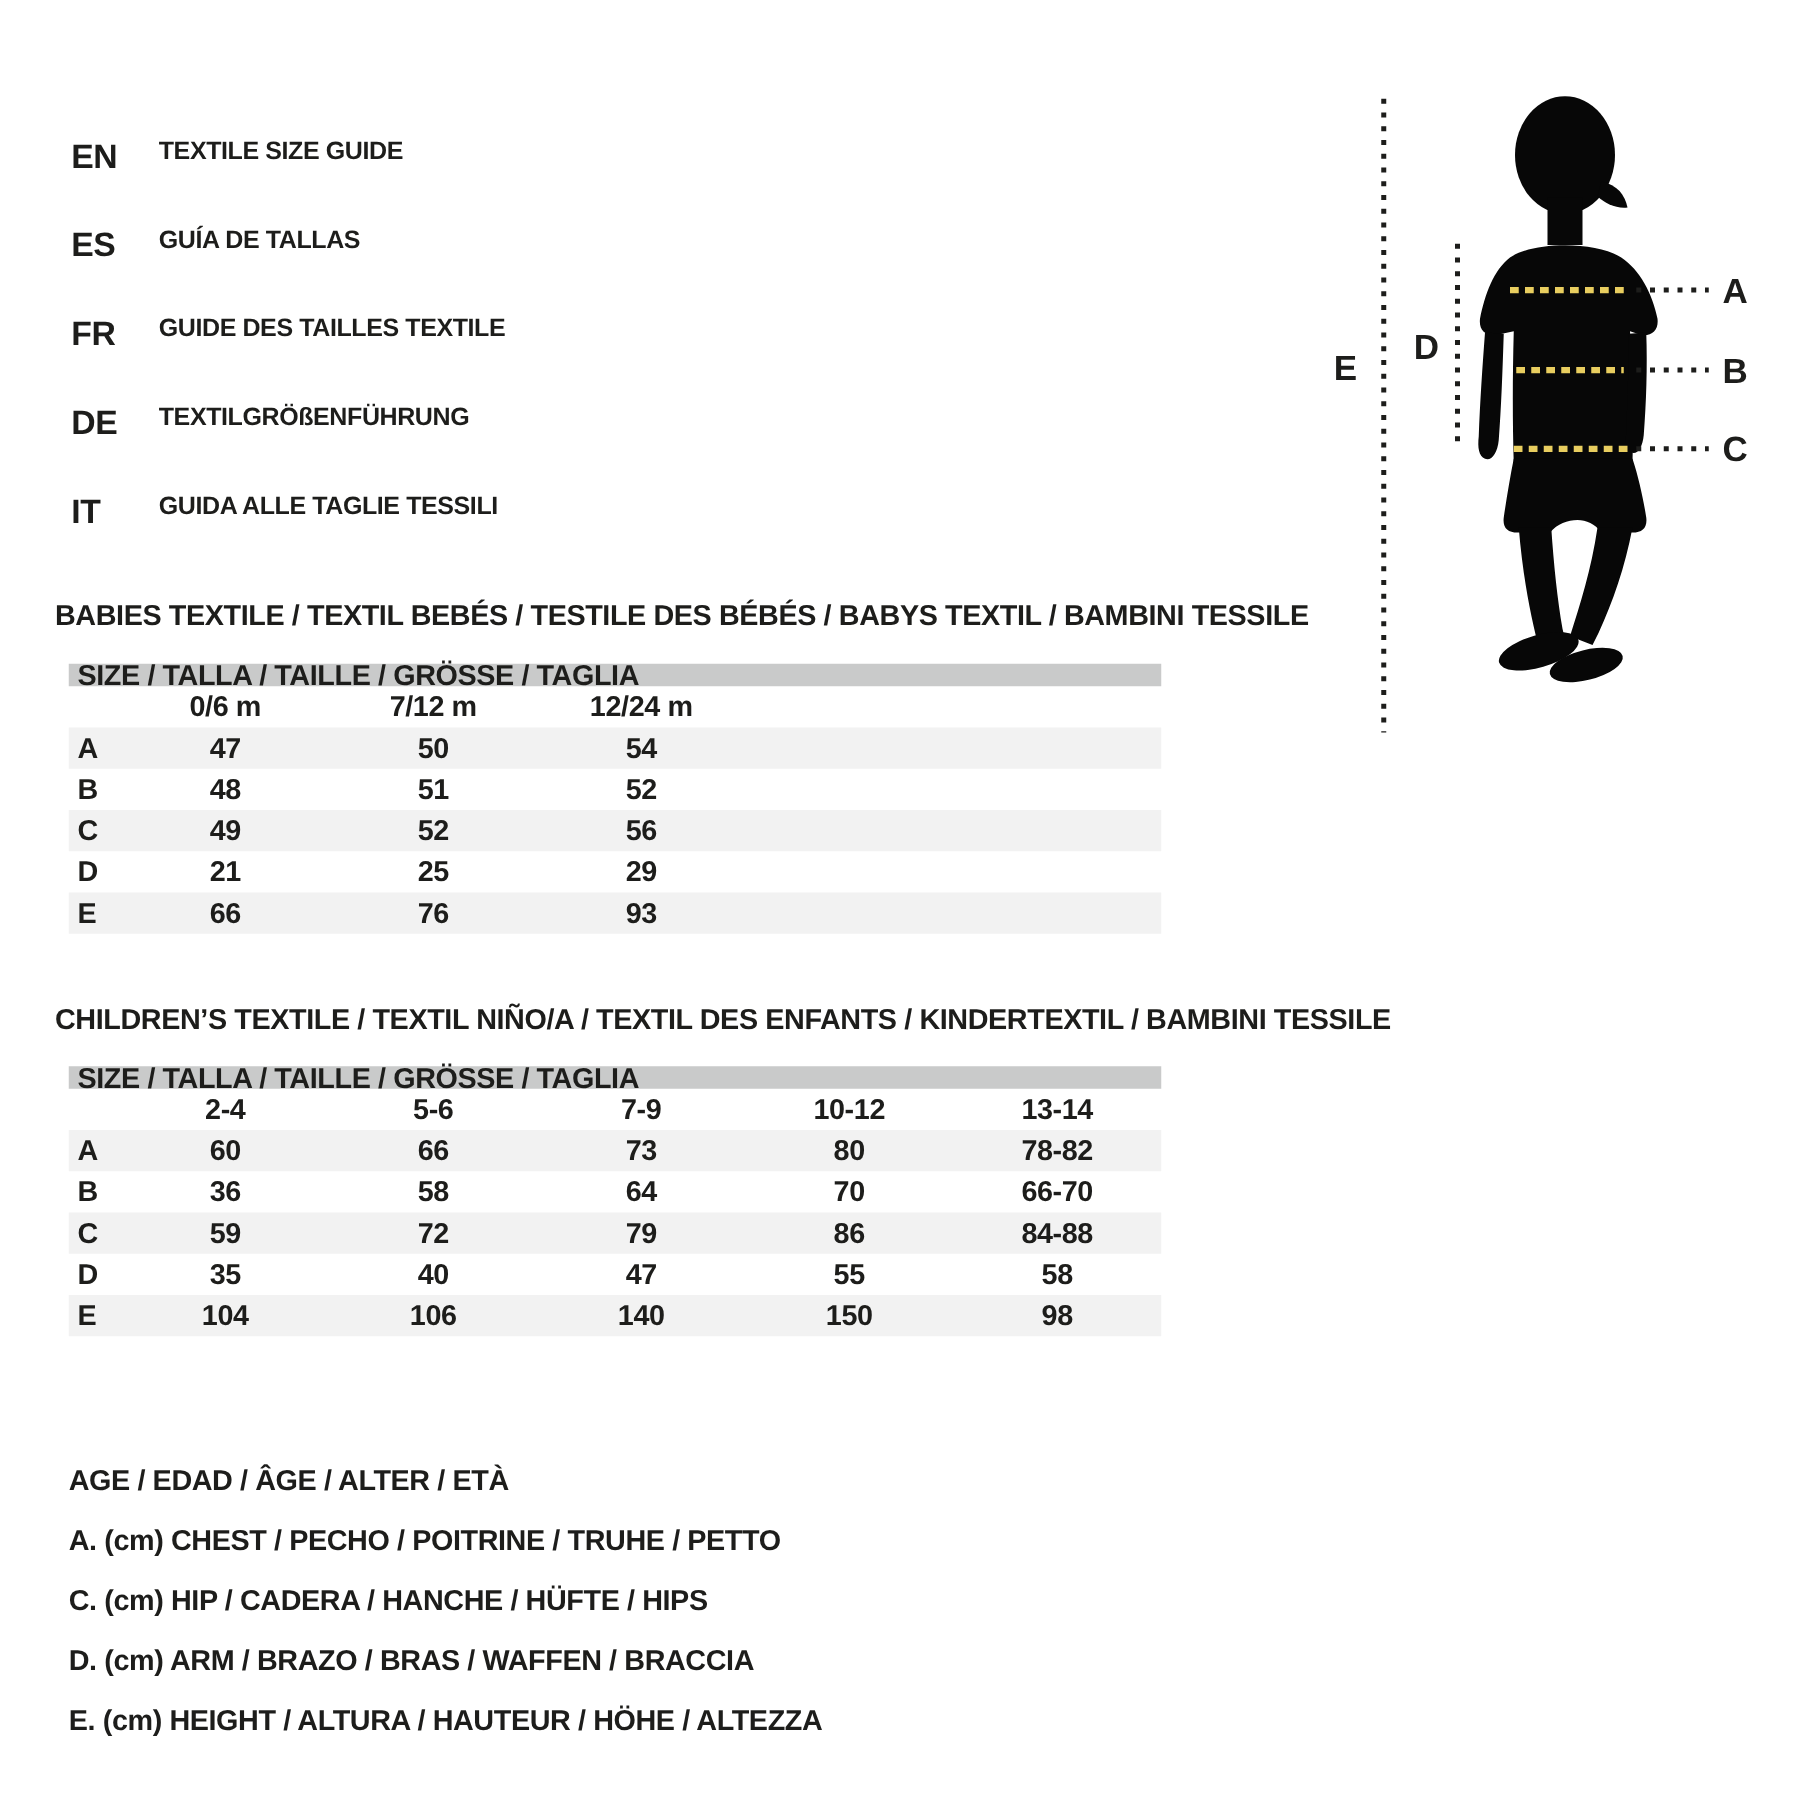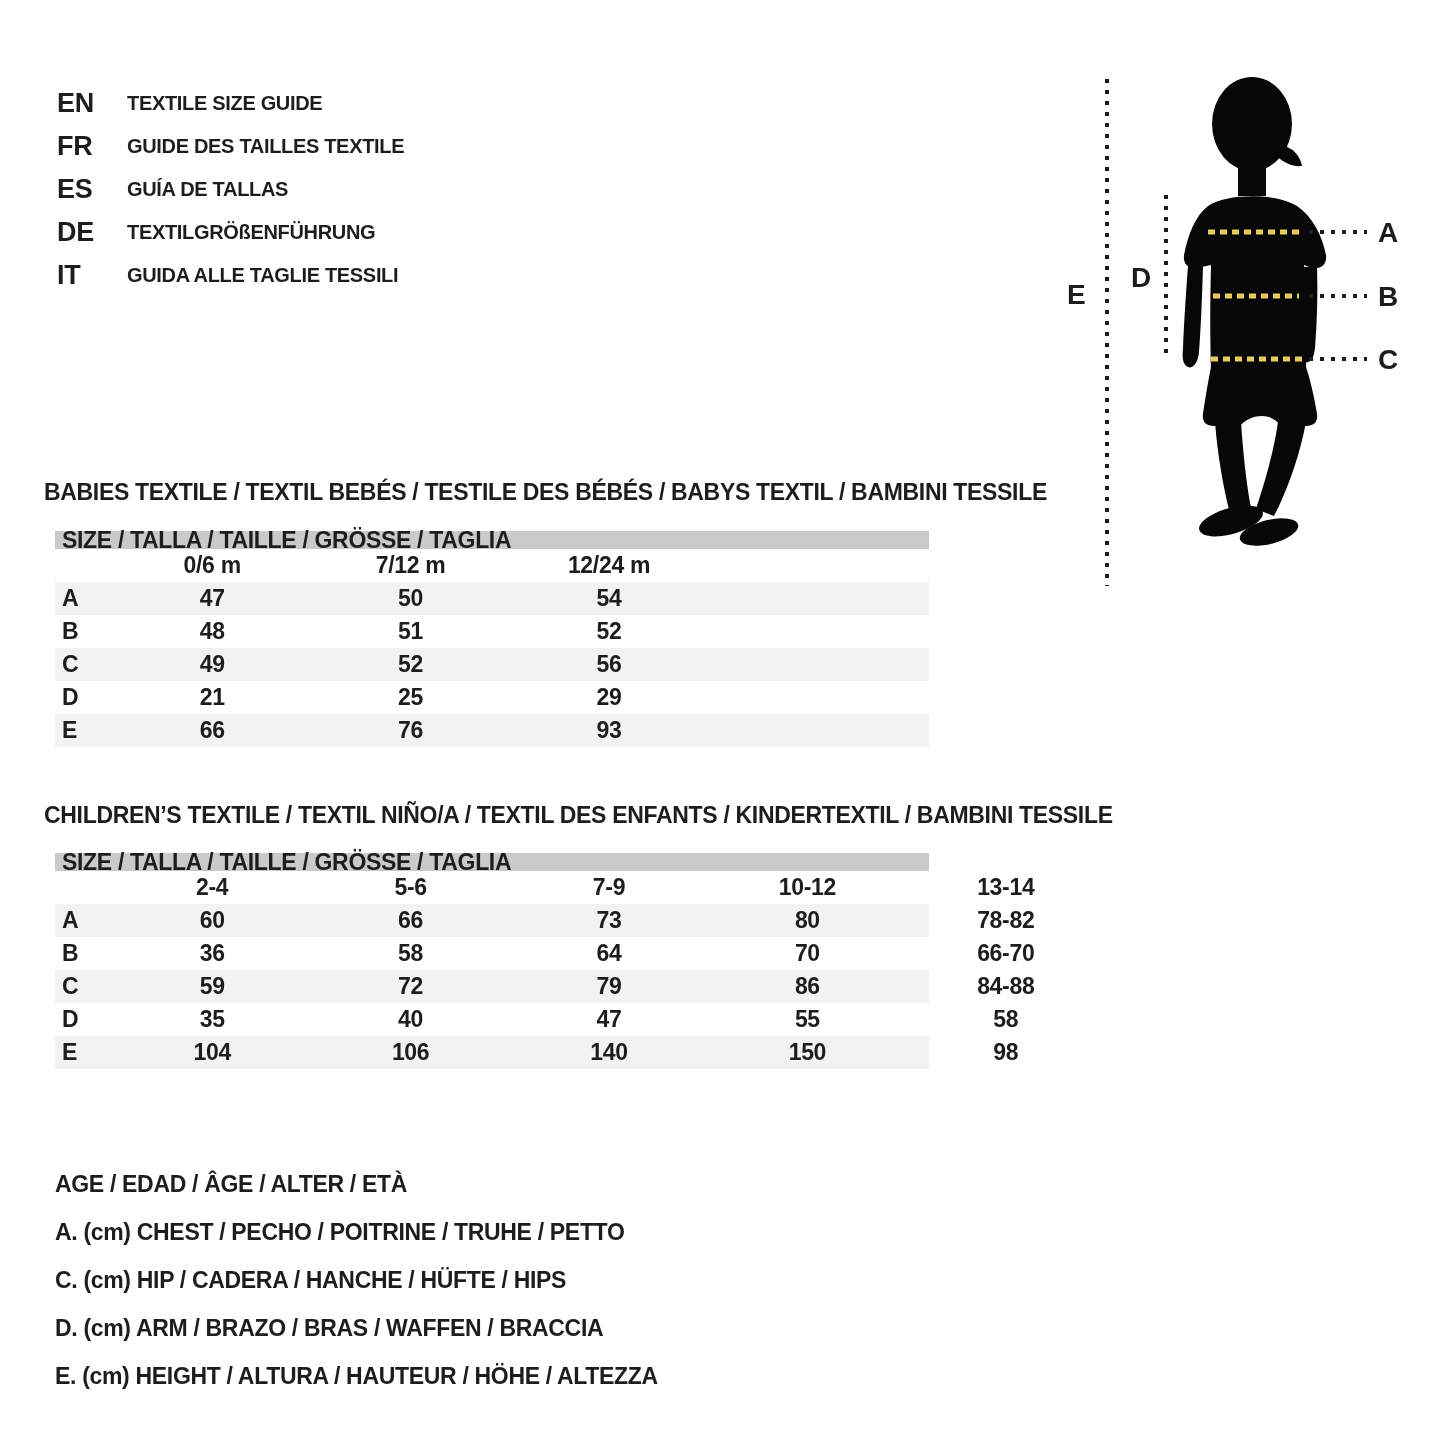--- a/index.html
+++ b/index.html
@@ -7,68 +7,68 @@
     position:relative;
     width:1445px;height:1445px;
     background:#ffffff;
     font-family:"Liberation Sans", sans-serif;
     color:#1d1d1b;
     letter-spacing:-0.02em;
     overflow:hidden;
   }
   
   .lang-header{position:absolute;left:57px;top:82px;}
-  .lang-row{display:flex;height:43px;align-items:center;}
+  .lang-row{display:flex;height:43px;align-items:flex-start;margin-top:28px;}
   .lang-code{width:70px;font-size:27px;font-weight:700;}
   .lang-title{font-size:20px;font-weight:700;}
   
   .figure{position:absolute;left:1045px;top:60px;width:400px;height:530px;}
   
   .section-title{position:absolute;left:44px;font-size:23px;font-weight:700;white-space:nowrap;}
   .title-babies{top:479px;}
   .title-children{top:802px;}
   
   .size-table{position:absolute;left:55px;width:874px;}
   .table-babies{top:531px;}
   .table-children{top:853px;}
   .thead{
     height:18px;background:#c9caca;display:flex;align-items:center;
     padding-left:7px;box-sizing:border-box;
     font-size:23px;font-weight:700;
   }
   .tcols,.trow{
     display:grid;
     grid-template-columns:42px repeat(5,166.4px);
-    height:33px;align-items:center;gap:32px;
+    height:33px;align-items:center;
   }
   .tcols .cell,.trow .cell{text-align:center;font-size:23px;font-weight:700;}
   .trow .rlabel{text-align:left;padding-left:7px;font-size:23px;font-weight:700;}
   .trow.alt{background:#f2f2f2;}
   
   .legend{position:absolute;left:55px;top:1160px;}
   .legend-line{height:48px;display:flex;align-items:center;font-size:23px;font-weight:700;white-space:nowrap;}
   svg text{font-family:"Liberation Sans", sans-serif;font-weight:700;font-size:28px;fill:#1d1d1b;}
 </style>
 </head>
 <body>
 
 <div class="page">
 
   <div class="lang-header">
     <div class="lang-row">
       <span class="lang-code">EN</span>
       <span class="lang-title">TEXTILE SIZE GUIDE</span>
     </div>
     <div class="lang-row">
+      <span class="lang-code">ES</span>
+      <span class="lang-title">GUÍA DE TALLAS</span>
+    </div>
+    <div class="lang-row">
       <span class="lang-code">FR</span>
       <span class="lang-title">GUIDE DES TAILLES TEXTILE</span>
-    </div>
-    <div class="lang-row">
-      <span class="lang-code">ES</span>
-      <span class="lang-title">GUÍA DE TALLAS</span>
     </div>
     <div class="lang-row">
       <span class="lang-code">DE</span>
       <span class="lang-title">TEXTILGRÖßENFÜHRUNG</span>
     </div>
     <div class="lang-row">
       <span class="lang-code">IT</span>
       <span class="lang-title">GUIDA ALLE TAGLIE TESSILI</span>
     </div>
   </div>

